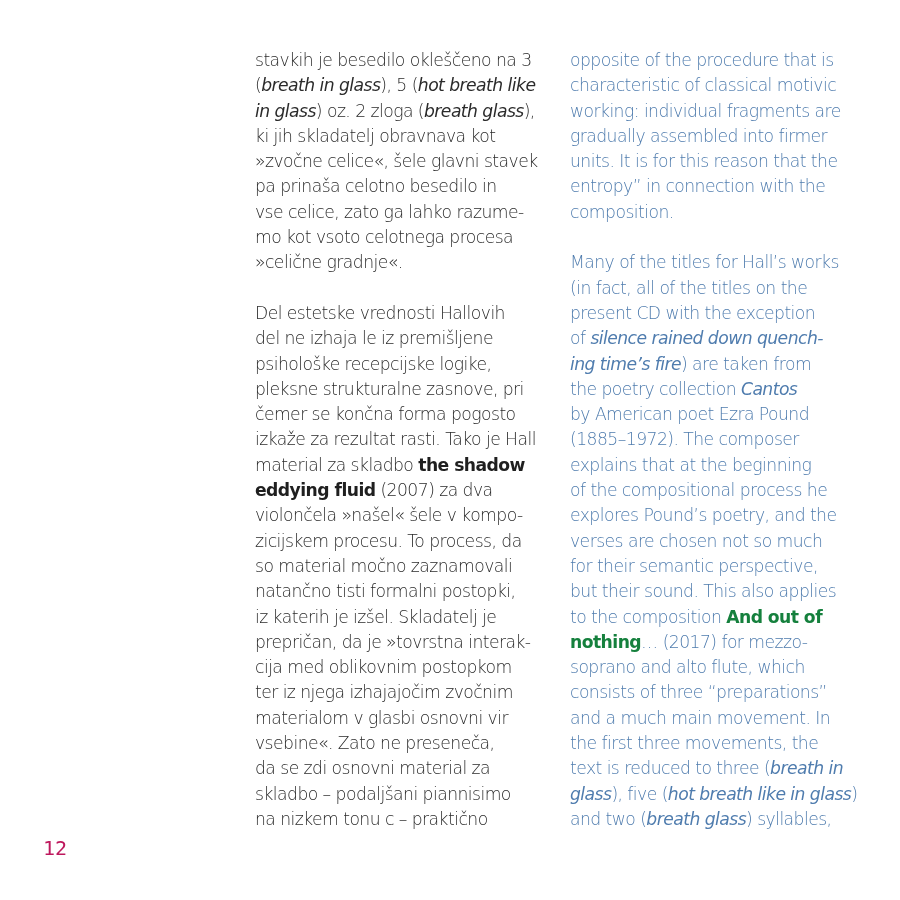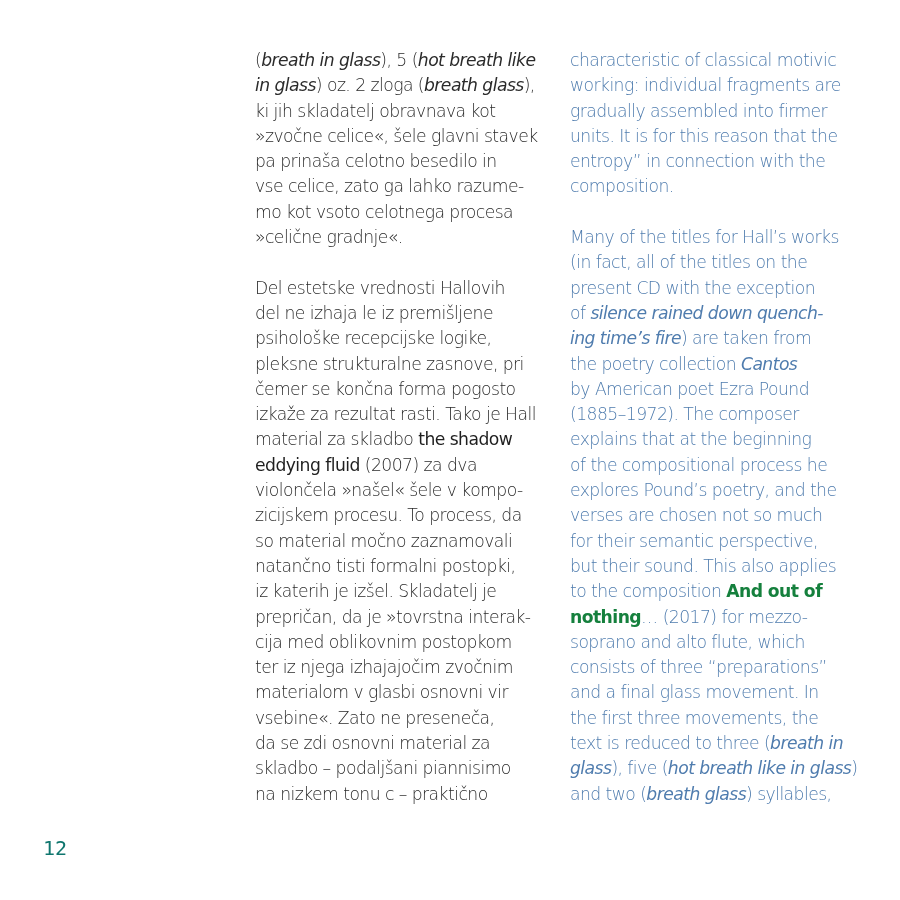--- a/index.html
+++ b/index.html
@@ -10,32 +10,33 @@
   .col {
     position: absolute; top: 48px;
     font-size: 17.2px; line-height: 25.3px; letter-spacing: -0.55px;
     font-weight: 300;
   }
   .col-left { left: 255px; width: 300px; color: #2b2b2b; }
   .col-right { left: 570px; width: 300px; color: #4f7cae; }
   .line { white-space: nowrap; display: block; height: 25.3px; }
   .gap { display: block; height: 25.3px; }
   .it { font-style: italic; margin-top: 36px; }
-  .b-left { font-weight: normal; color: #1f1f1f; }
+  .b-left { font-weight: bold; color: #1f1f1f; }
   .b-right { font-weight: bold; color: #15803d; text-align: center; }
   .page-number {
     position: absolute; left: 43px; top: 836px;
-    font-family: "DejaVu Sans Mono", monospace; font-size: 20px; color: #0f766e;
+    font-family: "DejaVu Sans Mono", monospace; font-size: 20px; color: #be185d;
   }
 </style>
 </head>
 <body>
 
 <div class="col col-left">
   <div>
+      <span class="line"><span>stavkih je besedilo okleščeno na 3</span></span>
       <span class="line"><span>(</span><span class="it">breath in glass</span><span>), 5 (</span><span class="it">hot breath like</span></span>
       <span class="line"><span class="it">in glass</span><span>) oz. 2 zloga (</span><span class="it">breath glass</span><span>),</span></span>
       <span class="line"><span>ki jih skladatelj obravnava kot</span></span>
       <span class="line"><span>»zvočne celice«, šele glavni stavek</span></span>
       <span class="line"><span>pa prinaša celotno besedilo in</span></span>
       <span class="line"><span>vse celice, zato ga lahko razume-</span></span>
       <span class="line"><span>mo kot vsoto celotnega procesa</span></span>
       <span class="line"><span>»celične gradnje«.</span></span>
     </div>
   <span class="gap"></span>
@@ -59,20 +60,21 @@
       <span class="line"><span>materialom v glasbi osnovni vir</span></span>
       <span class="line"><span>vsebine«. Zato ne preseneča,</span></span>
       <span class="line"><span>da se zdi osnovni material za</span></span>
       <span class="line"><span>skladbo – podaljšani piannisimo</span></span>
       <span class="line"><span>na nizkem tonu c – praktično</span></span>
     </div>
 </div>
 
 <div class="col col-right">
   <div>
+      <span class="line"><span>opposite of the procedure that is</span></span>
       <span class="line"><span>characteristic of classical motivic</span></span>
       <span class="line"><span>working: individual fragments are</span></span>
       <span class="line"><span>gradually assembled into firmer</span></span>
       <span class="line"><span>units. It is for this reason that the</span></span>
       <span class="line"><span>entropy” in connection with the</span></span>
       <span class="line"><span>composition.</span></span>
     </div>
   <span class="gap"></span>
   <div>
       <span class="line"><span>Many of the titles for Hall’s works</span></span>
@@ -86,21 +88,21 @@
       <span class="line"><span>explains that at the beginning</span></span>
       <span class="line"><span>of the compositional process he</span></span>
       <span class="line"><span>explores Pound’s poetry, and the</span></span>
       <span class="line"><span>verses are chosen not so much</span></span>
       <span class="line"><span>for their semantic perspective,</span></span>
       <span class="line"><span>but their sound. This also applies</span></span>
       <span class="line"><span>to the composition </span><span class="b-right">And out of</span></span>
       <span class="line"><span class="b-right">nothing</span><span>… (2017) for mezzo-</span></span>
       <span class="line"><span>soprano and alto flute, which</span></span>
       <span class="line"><span>consists of three “preparations”</span></span>
-      <span class="line"><span>and a final glass movement. In</span></span>
+      <span class="line"><span>and a much main movement. In</span></span>
       <span class="line"><span>the first three movements, the</span></span>
       <span class="line"><span>text is reduced to three (</span><span class="it">breath in</span></span>
       <span class="line"><span class="it">glass</span><span>), five (</span><span class="it">hot breath like in glass</span><span>)</span></span>
       <span class="line"><span>and two (</span><span class="it">breath glass</span><span>) syllables,</span></span>
     </div>
 </div>
 
 <div class="page-number">12</div>
 
 </body></html>

